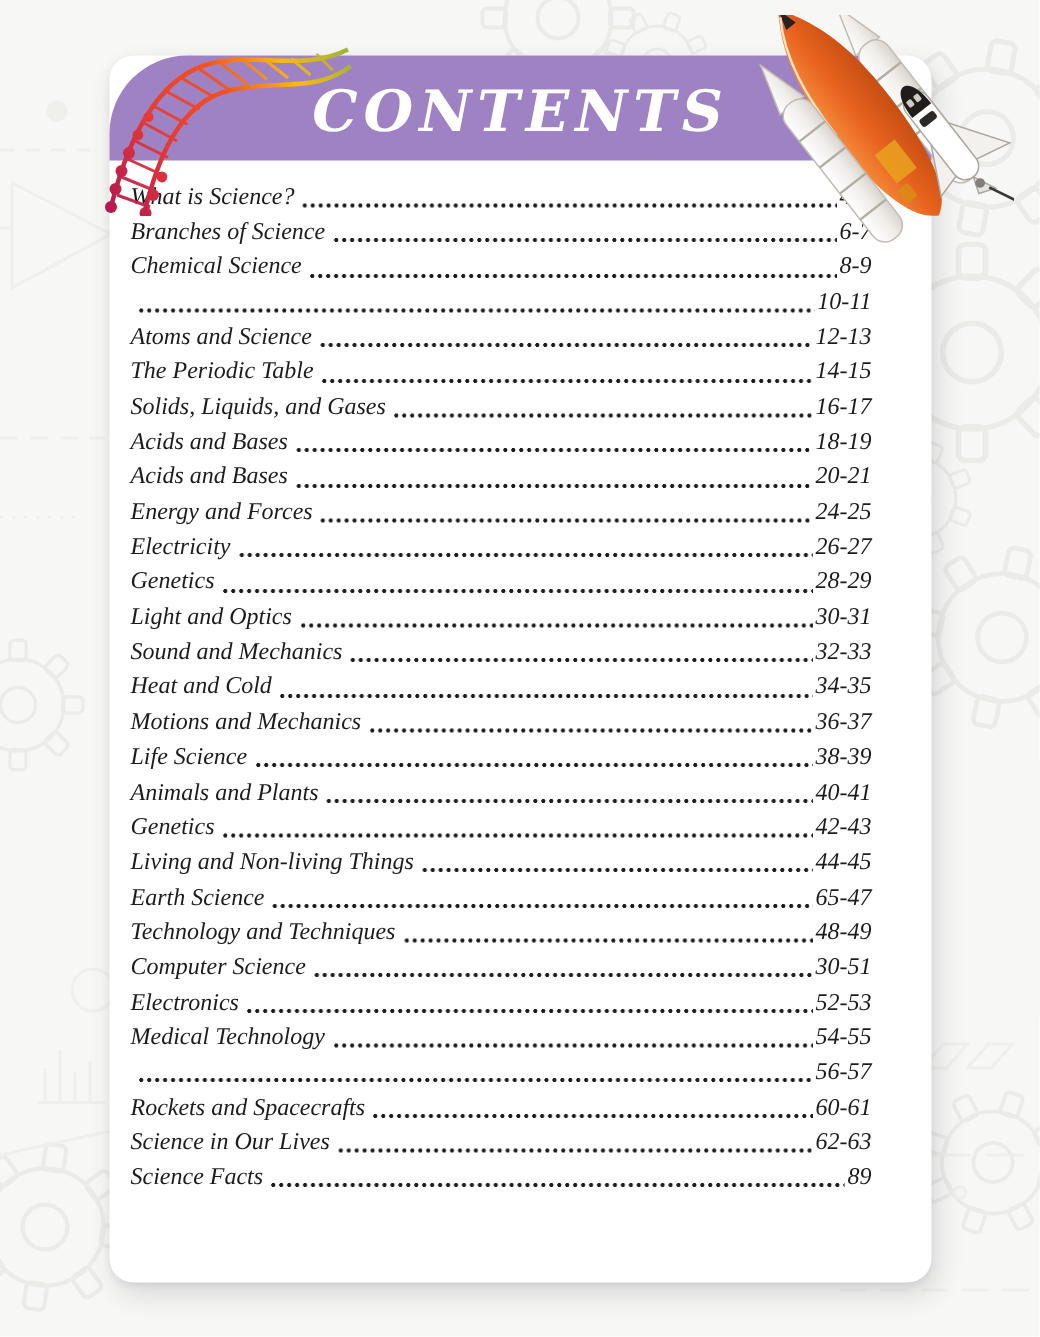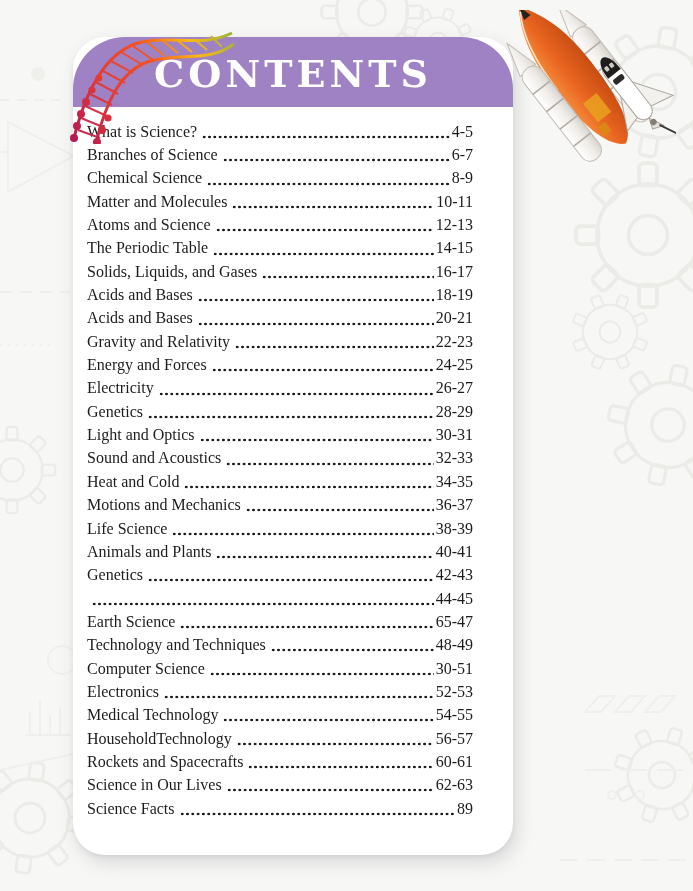--- a/index.html
+++ b/index.html
@@ -6,23 +6,24 @@
   body{
     width:693px;height:891px;position:relative;overflow:hidden;
     background:#f7f7f5;
     font-family:"Liberation Serif", serif;
   }
   
   .bg-doodles{position:absolute;inset:0;z-index:0;}
 
   
   .card{
-    position:absolute;left:73px;top:37px;width:440px;height:818px;
-    background:#ffffff;border-radius:32px;z-index:1;
+    position:absolute;left:73px;top:37px;width:548px;height:818px;
+    background:#ffffff;border-radius:16px;z-index:1;
     box-shadow:4px 8px 18px rgba(70,65,80,.16), 0 2px 4px rgba(70,65,80,.08);
+    font-style:italic;
   }
   .card-header{
     height:70px;border-radius:52px 52px 0 0;
     display:flex;align-items:center;justify-content:center;
   }
   .page-title{
     color:#ffffff;
     font-family:"DejaVu Serif", serif;
     font-weight:bold;font-size:38px;letter-spacing:4px;
     margin-top:2px;
@@ -115,21 +116,20 @@
         <span class="toc-label">Branches of Science</span>
         <span class="toc-leader"></span>
         <span class="toc-pages">6-7</span>
       </div>
     <div class="toc-row">
         <span class="toc-label">Chemical Science</span>
         <span class="toc-leader"></span>
         <span class="toc-pages">8-9</span>
       </div>
     <div class="toc-row">
-        <span class="toc-label">Matter and Molecules </span>
         <span class="toc-leader"></span>
         <span class="toc-pages">10-11</span>
       </div>
     <div class="toc-row">
         <span class="toc-label">Atoms and Science </span>
         <span class="toc-leader"></span>
         <span class="toc-pages">12-13</span>
       </div>
     <div class="toc-row">
         <span class="toc-label">The Periodic Table</span>
@@ -145,46 +145,41 @@
         <span class="toc-label">Acids and Bases </span>
         <span class="toc-leader"></span>
         <span class="toc-pages">18-19</span>
       </div>
     <div class="toc-row">
         <span class="toc-label">Acids and Bases </span>
         <span class="toc-leader"></span>
         <span class="toc-pages">20-21</span>
       </div>
     <div class="toc-row">
-        <span class="toc-label">Gravity and Relativity</span>
-        <span class="toc-leader"></span>
-        <span class="toc-pages">22-23</span>
-      </div>
-    <div class="toc-row">
         <span class="toc-label">Energy and Forces </span>
         <span class="toc-leader"></span>
         <span class="toc-pages">24-25</span>
       </div>
     <div class="toc-row">
         <span class="toc-label">Electricity</span>
         <span class="toc-leader"></span>
         <span class="toc-pages">26-27</span>
       </div>
     <div class="toc-row">
         <span class="toc-label">Genetics</span>
         <span class="toc-leader"></span>
         <span class="toc-pages">28-29</span>
       </div>
     <div class="toc-row">
         <span class="toc-label">Light and Optics </span>
         <span class="toc-leader"></span>
         <span class="toc-pages">30-31</span>
       </div>
     <div class="toc-row">
-        <span class="toc-label">Sound and Acoustics</span>
+        <span class="toc-label">Sound and Mechanics</span>
         <span class="toc-leader"></span>
         <span class="toc-pages">32-33</span>
       </div>
     <div class="toc-row">
         <span class="toc-label">Heat and Cold</span>
         <span class="toc-leader"></span>
         <span class="toc-pages">34-35</span>
       </div>
     <div class="toc-row">
         <span class="toc-label">Motions and Mechanics</span>
@@ -200,20 +195,21 @@
         <span class="toc-label">Animals and Plants </span>
         <span class="toc-leader"></span>
         <span class="toc-pages">40-41</span>
       </div>
     <div class="toc-row">
         <span class="toc-label">Genetics </span>
         <span class="toc-leader"></span>
         <span class="toc-pages">42-43</span>
       </div>
     <div class="toc-row">
+        <span class="toc-label">Living and Non-living Things</span>
         <span class="toc-leader"></span>
         <span class="toc-pages">44-45</span>
       </div>
     <div class="toc-row">
         <span class="toc-label">Earth Science</span>
         <span class="toc-leader"></span>
         <span class="toc-pages">65-47</span>
       </div>
     <div class="toc-row">
         <span class="toc-label">Technology and Techniques</span>
@@ -229,21 +225,20 @@
         <span class="toc-label">Electronics </span>
         <span class="toc-leader"></span>
         <span class="toc-pages">52-53</span>
       </div>
     <div class="toc-row">
         <span class="toc-label">Medical Technology </span>
         <span class="toc-leader"></span>
         <span class="toc-pages">54-55</span>
       </div>
     <div class="toc-row">
-        <span class="toc-label">HouseholdTechnology</span>
         <span class="toc-leader"></span>
         <span class="toc-pages">56-57</span>
       </div>
     <div class="toc-row">
         <span class="toc-label">Rockets and Spacecrafts</span>
         <span class="toc-leader"></span>
         <span class="toc-pages">60-61</span>
       </div>
     <div class="toc-row">
         <span class="toc-label">Science in Our Lives</span>

